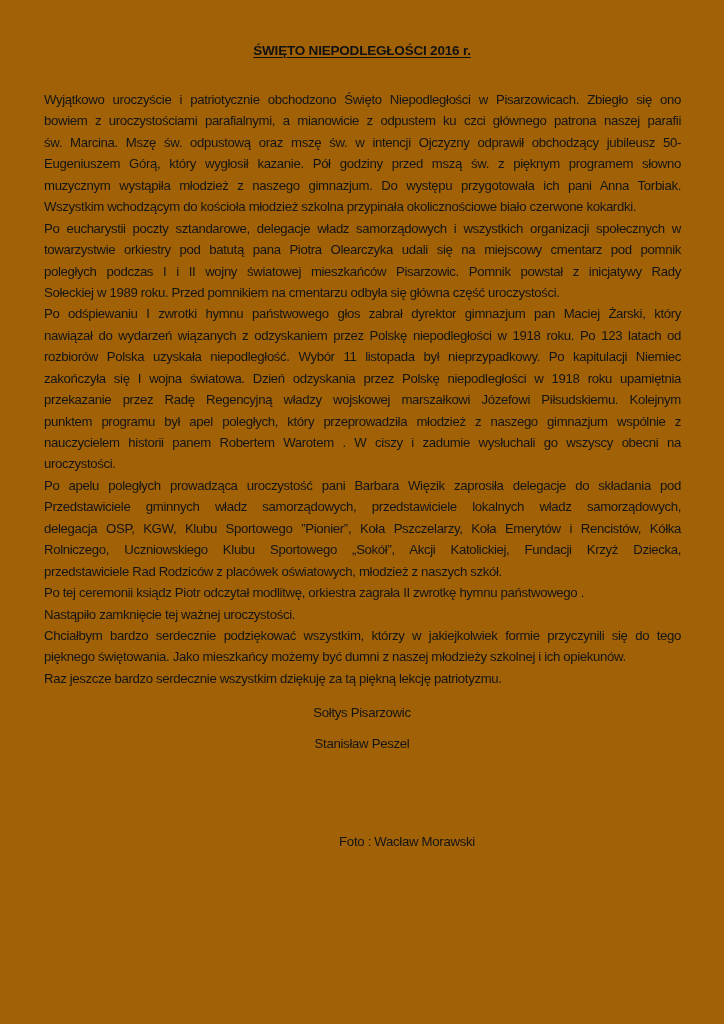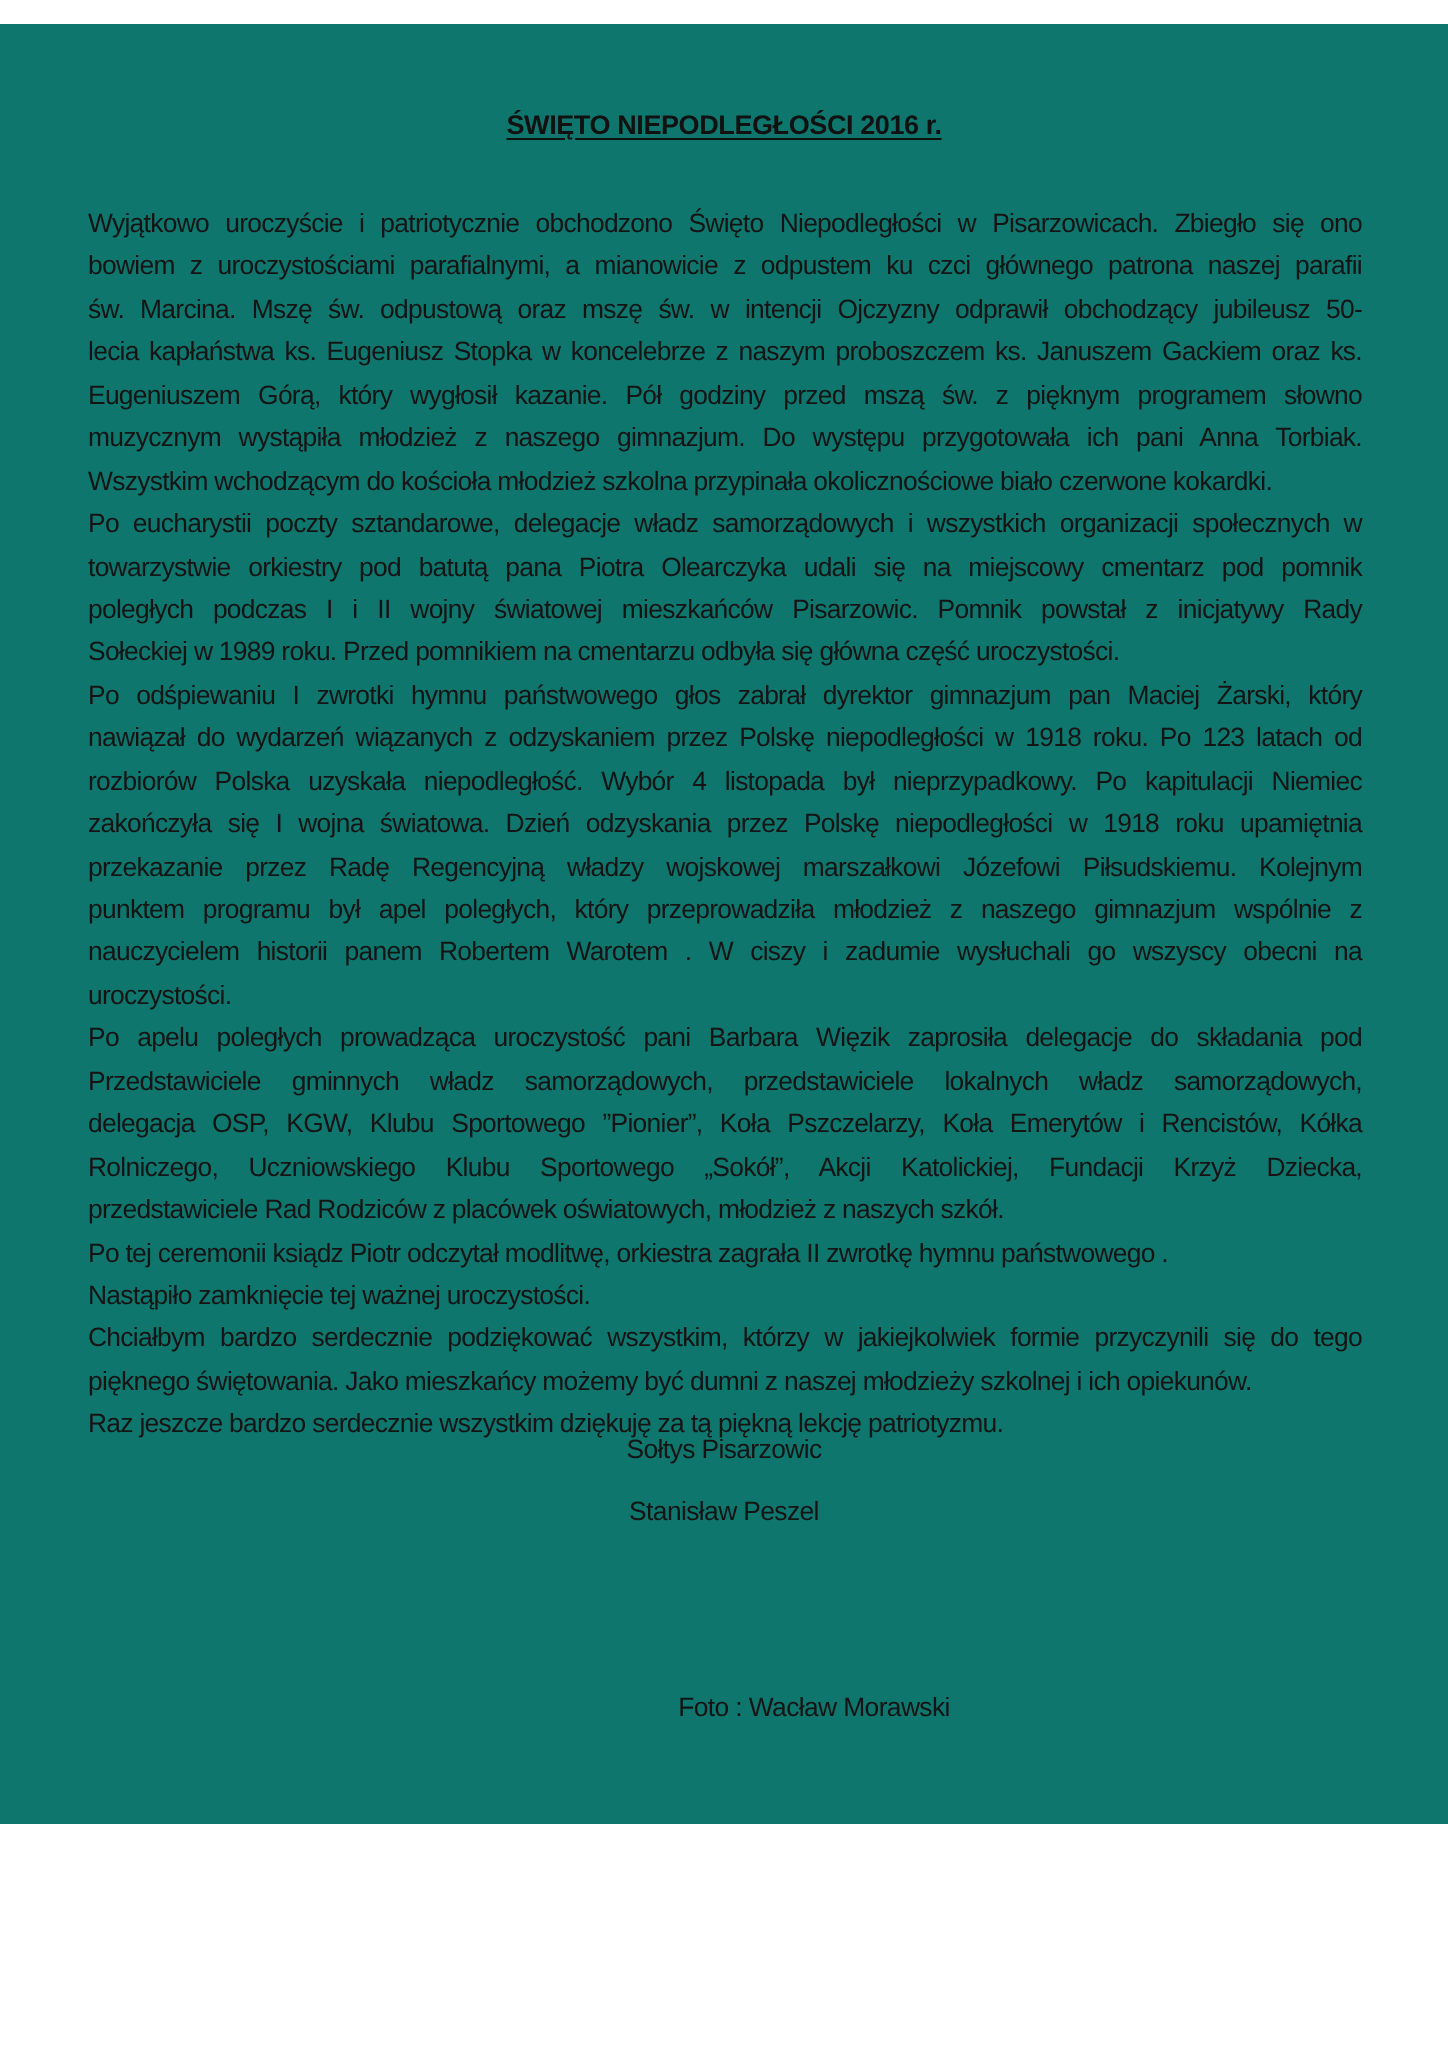--- a/index.html
+++ b/index.html
@@ -1,17 +1,17 @@
 <!DOCTYPE html>
 <html><head>
 <meta charset="utf-8">
 <style>
   html, body { margin: 0; padding: 0; background: #ffffff; }
   body { width: 724px; height: 1024px; position: relative; overflow: hidden; }
-  .page { position: absolute; left: 0; top: 12px; width: 724px; height: 900px; background: #0f766e; }
+  .page { position: absolute; left: 0; top: 0; width: 724px; height: 1024px; background: #a16207; }
   .title {
     position: absolute; left: 0; width: 724px; top: 43px;
     text-align: center; font-family: "Liberation Sans", sans-serif;
     font-weight: bold; font-size: 13.5px; color: #111; letter-spacing: -0.2px;
   }
   .title span { text-decoration: underline; text-underline-offset: 2px; }
   .body { position: absolute; left: 44px; top: 76px; width: 637px; margin-top: 13px; }
   .line {
     font-family: "Liberation Sans", sans-serif; font-size: 13.2px; color: #141414;
     height: 21.45px; line-height: 21.45px; white-space: nowrap;
@@ -30,31 +30,30 @@
 
 <div class="page">
   <div class="title">
     <span>ŚWIĘTO NIEPODLEGŁOŚCI 2016 r.</span>
   </div>
 
   <div class="body" id="body">
       <div class="line">Wyjątkowo uroczyście i patriotycznie obchodzono Święto Niepodległości w Pisarzowicach. Zbiegło się ono</div>
       <div class="line">bowiem z uroczystościami parafialnymi, a mianowicie z odpustem ku czci głównego patrona naszej parafii</div>
       <div class="line">św. Marcina. Mszę św. odpustową oraz mszę św. w intencji Ojczyzny odprawił obchodzący jubileusz 50-</div>
-      <div class="line">lecia kapłaństwa ks. Eugeniusz Stopka w koncelebrze z naszym proboszczem ks. Januszem Gackiem oraz ks.</div>
       <div class="line">Eugeniuszem Górą, który wygłosił kazanie. Pół godziny przed mszą św. z pięknym programem słowno</div>
       <div class="line">muzycznym wystąpiła młodzież z naszego gimnazjum. Do występu przygotowała ich pani Anna Torbiak.</div>
       <div class="line last">Wszystkim wchodzącym do kościoła młodzież szkolna przypinała okolicznościowe biało czerwone kokardki.</div>
       <div class="line">Po eucharystii poczty sztandarowe, delegacje władz samorządowych i wszystkich organizacji społecznych w</div>
       <div class="line">towarzystwie orkiestry pod batutą pana Piotra Olearczyka udali się na miejscowy cmentarz pod pomnik</div>
       <div class="line">poległych podczas I i II wojny światowej mieszkańców Pisarzowic. Pomnik powstał z inicjatywy Rady</div>
       <div class="line last">Sołeckiej w 1989 roku. Przed pomnikiem na cmentarzu odbyła się główna część uroczystości.</div>
       <div class="line">Po odśpiewaniu I zwrotki hymnu państwowego głos zabrał dyrektor gimnazjum pan Maciej Żarski, który</div>
       <div class="line">nawiązał do wydarzeń wiązanych z odzyskaniem przez Polskę niepodległości w 1918 roku. Po 123 latach od</div>
-      <div class="line">rozbiorów Polska uzyskała niepodległość. Wybór 4 listopada był nieprzypadkowy. Po kapitulacji Niemiec</div>
+      <div class="line">rozbiorów Polska uzyskała niepodległość. Wybór 11 listopada był nieprzypadkowy. Po kapitulacji Niemiec</div>
       <div class="line">zakończyła się I wojna światowa. Dzień odzyskania przez Polskę niepodległości w 1918 roku upamiętnia</div>
       <div class="line">przekazanie przez Radę Regencyjną władzy wojskowej marszałkowi Józefowi Piłsudskiemu. Kolejnym</div>
       <div class="line">punktem programu był  apel poległych, który przeprowadziła młodzież z naszego gimnazjum wspólnie z</div>
       <div class="line">nauczycielem historii panem Robertem Warotem . W ciszy i zadumie wysłuchali go wszyscy obecni na</div>
       <div class="line last">uroczystości.</div>
       <div class="line">Po apelu poległych prowadząca uroczystość pani Barbara Więzik zaprosiła delegacje do składania pod</div>
       <div class="line">Przedstawiciele gminnych władz samorządowych, przedstawiciele lokalnych władz samorządowych,</div>
       <div class="line">delegacja OSP, KGW, Klubu Sportowego ”Pionier”, Koła Pszczelarzy, Koła Emerytów i Rencistów, Kółka</div>
       <div class="line">Rolniczego, Uczniowskiego Klubu Sportowego „Sokół”, Akcji Katolickiej, Fundacji Krzyż Dziecka,</div>
       <div class="line last">przedstawiciele Rad Rodziców z placówek oświatowych, młodzież z naszych szkół.</div>

